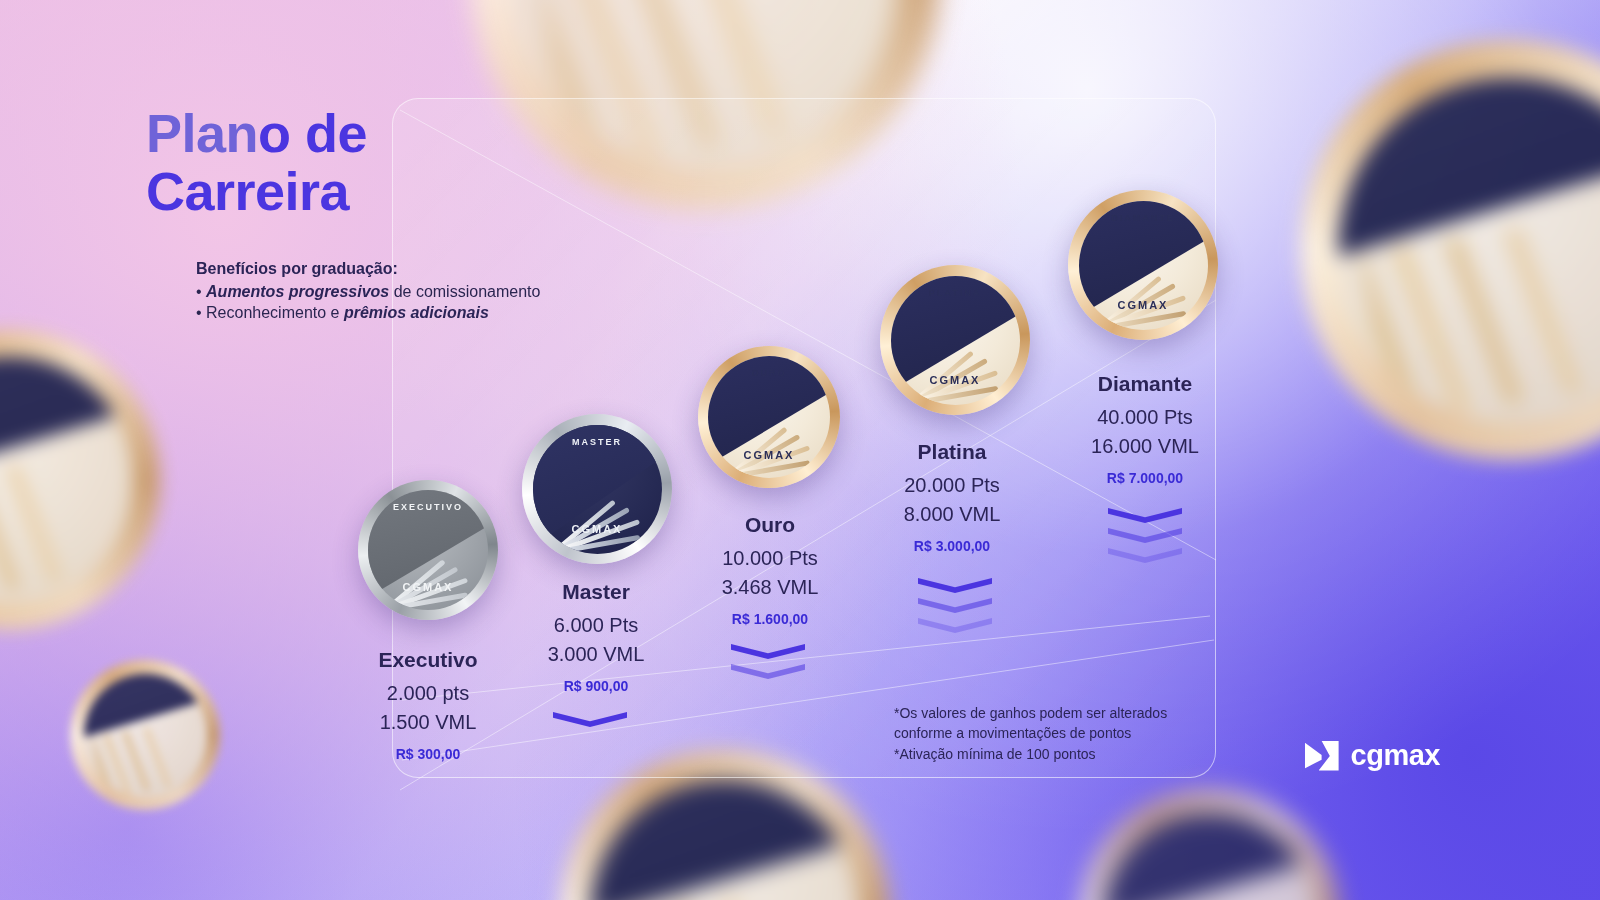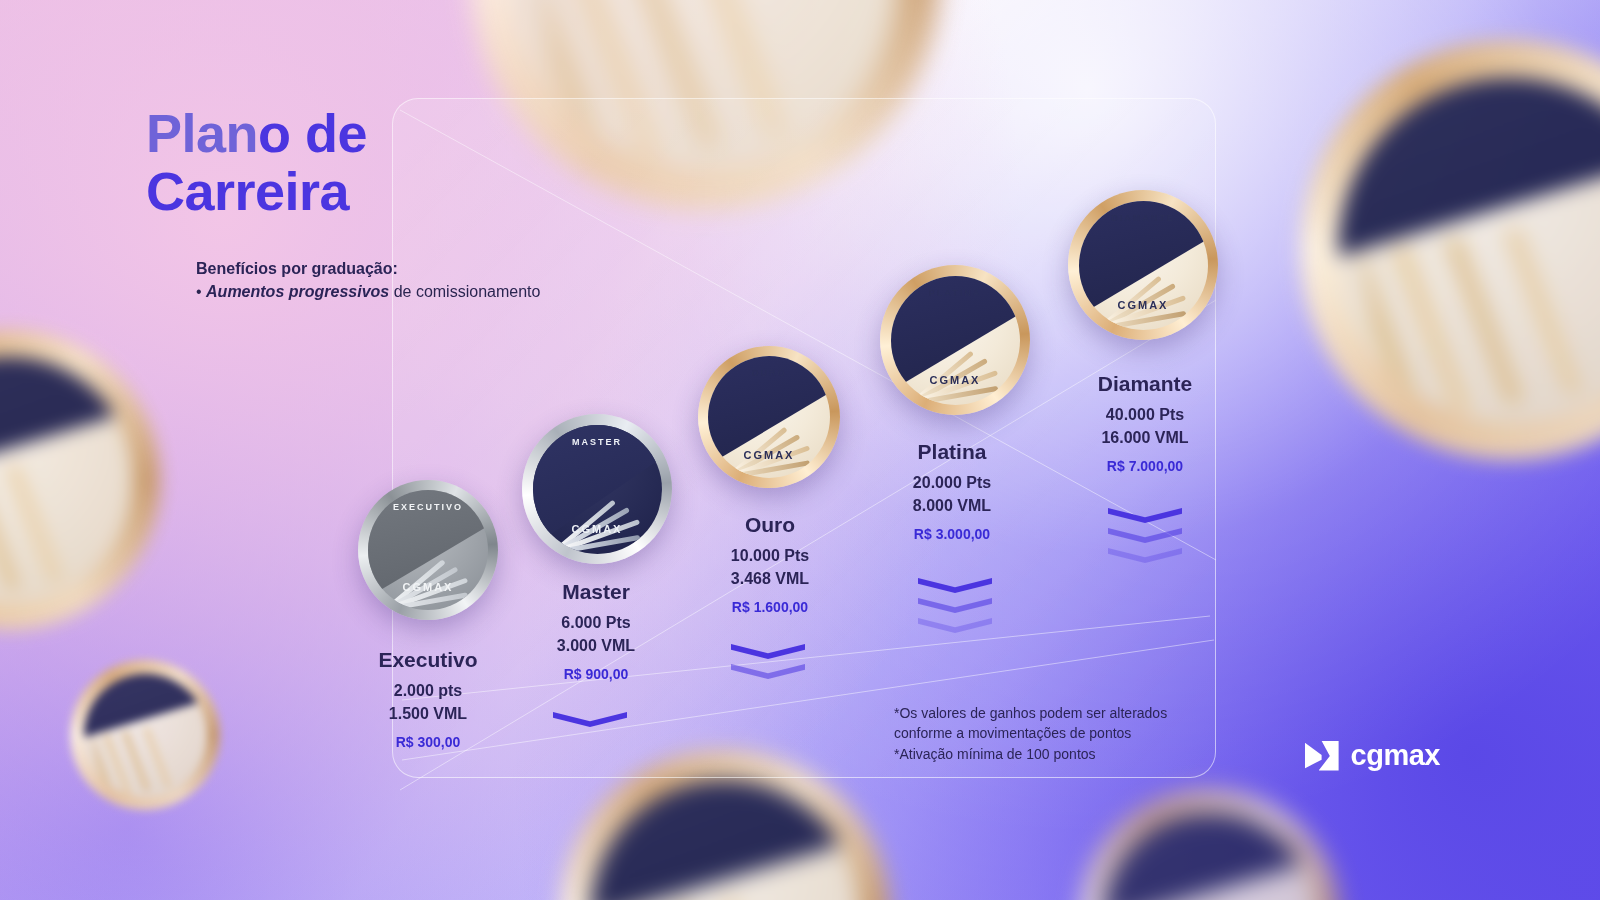--- a/index.html
+++ b/index.html
@@ -134,21 +134,21 @@
   }
   #medal-master .label, #medal-master .brand { color: #eef1f7; }
 
   #medal-ouro .label, #medal-ouro .brand,
   #medal-platina .label, #medal-platina .brand,
   #medal-diamante .label, #medal-diamante .brand { color: #2a2e59; }
 
   
   .tier { position: absolute; text-align: center; color: #2b2457; }
   .tier .name { font-weight: 700; font-size: 21px; color: #2b2457; margin-bottom: 7px; }
-  .tier .pts, .tier .vml { font-size: 16px; color: #2b2457; line-height: 1.45; font-weight: bold; }
+  .tier .pts, .tier .vml { font-size: 20px; color: #2b2457; line-height: 1.45; }
   .tier .money { margin-top: 9px; font-size: 14px; font-weight: 700; color: #3a2ad6; }
 
   
   .chev { position: absolute; }
   .chev i {
     display: block; width: 74px; height: 15px;
     background: #4b35e0;
     clip-path: polygon(0 0, 50% 62%, 100% 0, 100% 38%, 50% 100%, 0 38%);
     margin-bottom: 5px;
   }
@@ -235,20 +235,23 @@
     </div>
     <div class="l2">Carreira</div>
   </div>
 
   <div id="benefits">
     <div class="head">Benefícios por graduação:</div>
     <ul>
       <li>
         <span>• </span><span class="em">Aumentos progressivos</span><span> de comissionamento</span>
       </li>
+      <li>
+        <span>• </span><span>Reconhecimento e </span><span class="em">prêmios adicionais</span>
+      </li>
     </ul>
   </div>
 
   <div class="medal" id="medal-executivo" style="left:358px; top:480px; width:140px; height:140px;">
     <div class="rim rim-silver"></div>
     <div class="disc">
       <div class="navywedge"></div>
       <div class="fan">
         <i style="width:74%; transform:rotate(-30deg); background:linear-gradient(90deg,#f2f4f6,#cfd4d9);"></i>
         <i style="width:80%; transform:rotate(-20deg); background:linear-gradient(90deg,#e6e9ed,#c2c7cd);"></i>

